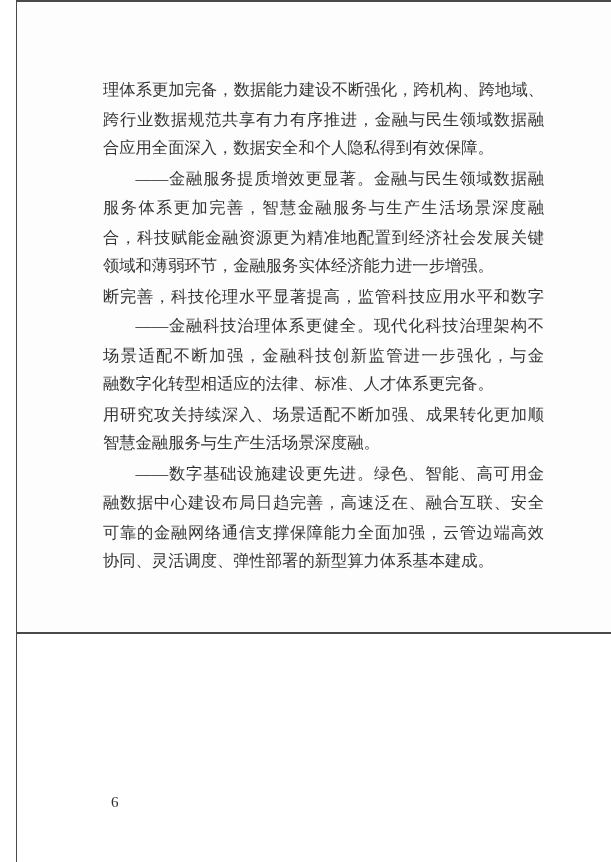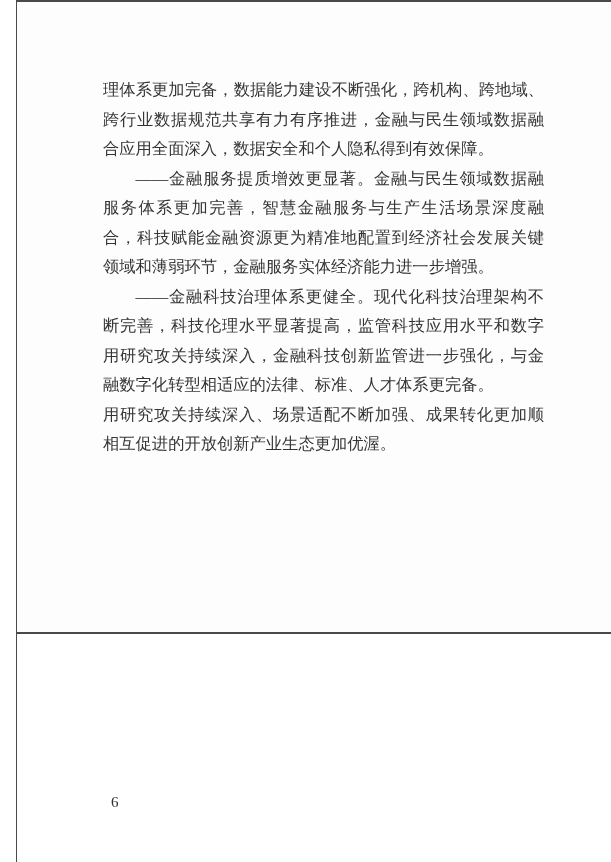--- a/index.html
+++ b/index.html
@@ -38,21 +38,21 @@
   .line {
     line-height: 29.5px;
     height: 29.5px;
     text-align: justify;
     text-align-last: justify;
     text-justify: inter-character;
     white-space: nowrap;
     overflow: visible;
   }
   .line.indent { text-indent: 2em; }
-  .line.last  { text-align-last: left; }
+  .line.last  { text-align-last: left; font-family: Liberation Mono, monospace; }
   .seg-kai { font-style: normal; } 
 
   .page-number {
     position: absolute;
     left: 95px; top: 794px;
     font-size: 15px;
     color: #2f2f2f;
   }
 </style>
 </head>
@@ -70,25 +70,31 @@
         <div class="line"><span class="seg">跨行业数据规范共享有力有序推进，金融与民生领域数据融</span></div>
         <div class="line last"><span class="seg">合应用全面深入，数据安全和个人隐私得到有效保障。</span></div>
       </div>
       <div class="paragraph">
         <div class="line indent"><span class="seg">——</span><span class="seg-kai">金融服务提质增效更显著。</span><span class="seg">金融与民生领域数据融</span></div>
         <div class="line"><span class="seg">服务体系更加完善，智慧金融服务与生产生活场景深度融</span></div>
         <div class="line"><span class="seg">合，科技赋能金融资源更为精准地配置到经济社会发展关键</span></div>
         <div class="line last"><span class="seg">领域和薄弱环节，金融服务实体经济能力进一步增强。</span></div>
       </div>
       <div class="paragraph">
+        <div class="line"><span class="seg">断完善，科技伦理水平显著提高，监管科技应用水平和数字</span></div>
         <div class="line indent"><span class="seg">——</span><span class="seg-kai">金融科技治理体系更健全。</span><span class="seg">现代化科技治理架构不</span></div>
-        <div class="line"><span class="seg">断完善，科技伦理水平显著提高，监管科技应用水平和数字</span></div>
-        <div class="line"><span class="seg">用研究攻关持续深入，金融科技创新监管进一步强化，与金</span></div>
+        <div class="line"><span class="seg">场景适配不断加强，金融科技创新监管进一步强化，与金</span></div>
         <div class="line last"><span class="seg">融数字化转型相适应的法律、标准、人才体系更完备。</span></div>
       </div>
       <div class="paragraph">
         <div class="line"><span class="seg">用研究攻关持续深入、场景适配不断加强、成果转化更加顺</span></div>
-        <div class="line last"><span class="seg">相互促进的开放创新产业生态更加优渥。</span></div>
+        <div class="line last"><span class="seg">智慧金融服务与生产生活场景深度融。</span></div>
+      </div>
+      <div class="paragraph">
+        <div class="line indent"><span class="seg">——</span><span class="seg-kai">数字基础设施建设更先进。</span><span class="seg">绿色、智能、高可用金</span></div>
+        <div class="line"><span class="seg">融数据中心建设布局日趋完善，高速泛在、融合互联、安全</span></div>
+        <div class="line"><span class="seg">可靠的金融网络通信支撑保障能力全面加强，云管边端高效</span></div>
+        <div class="line last"><span class="seg">协同、灵活调度、弹性部署的新型算力体系基本建成。</span></div>
       </div>
     </div>
 
   <div class="page-number">6</div>
 </div>
 
 </body></html>

